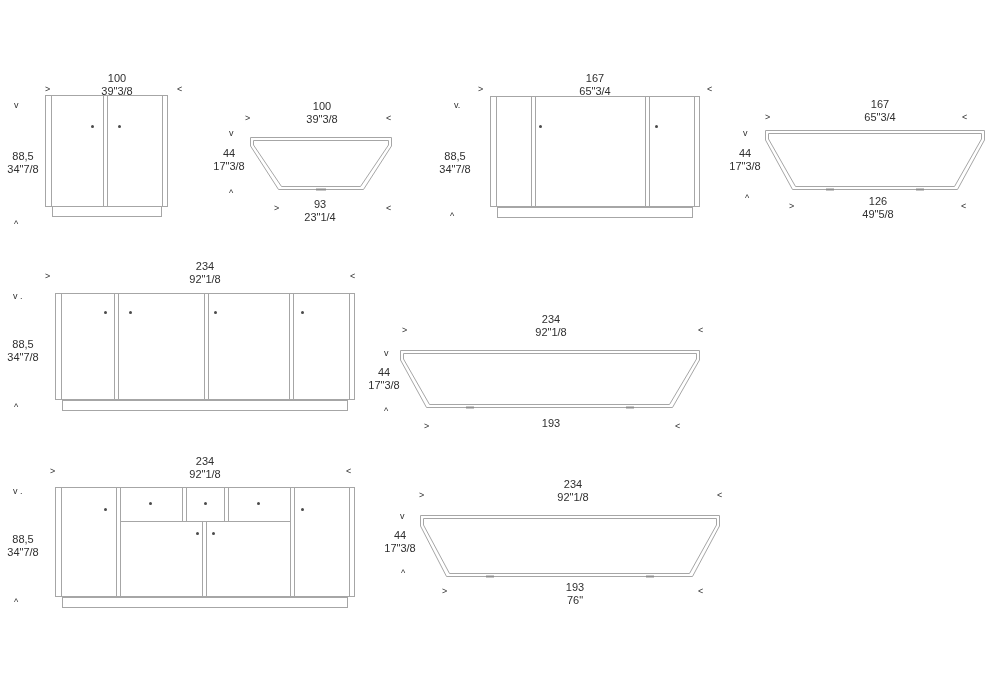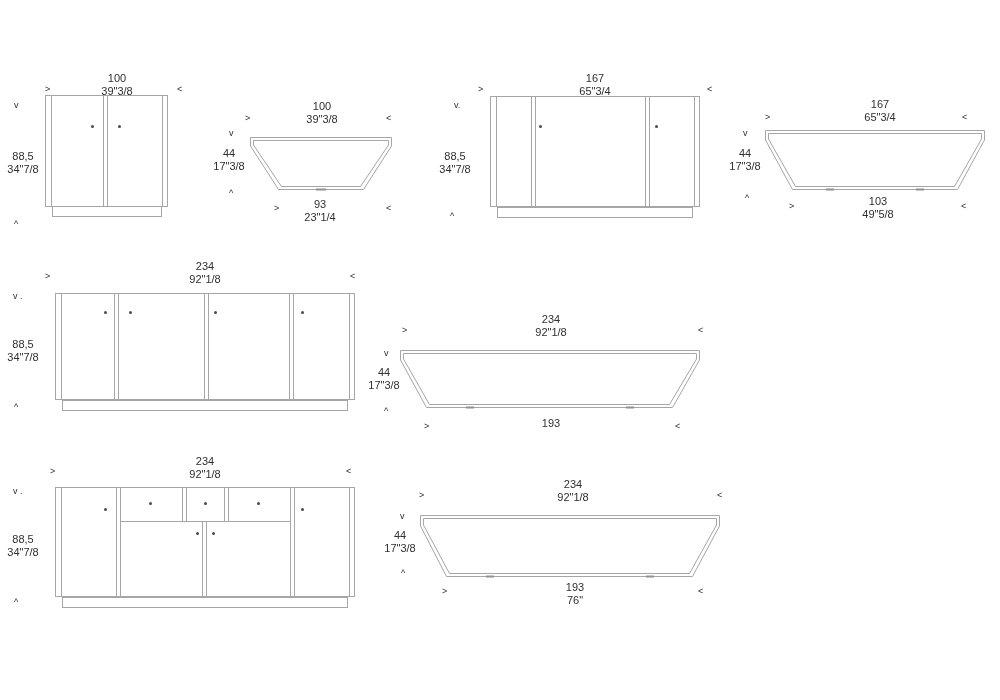--- a/index.html
+++ b/index.html
@@ -112,21 +112,21 @@
       <div>17"3/8</div>
     </div>
     <span class="ar" style="left:20px;top:99px">^</span>
     <svg class="plan" style="left:40px;top:35px" width="220" height="61" viewBox="0 0 220 61">
       <path class="outline" d="M0.5 0.5 H219.5 V10 L192.5 59.5 H27.5 L0.5 10 Z"></path>
       <path class="outline" d="M3.5 3.5 H216.5 V9 L189.5 56.5 H30.5 L3.5 9 Z"></path>
       <line class="tick" x1="61" y1="59.5" x2="69" y2="59.5"></line>
       <line class="tick" x1="151" y1="59.5" x2="159" y2="59.5"></line>
     </svg>
     <div class="dim" style="left:115px;top:100px;width:76px">
-      <div>103</div>
+      <div>126</div>
       <div>49"5/8</div>
     </div>
     <span class="ar" style="left:64px;top:107px">&gt;</span>
     <span class="ar" style="left:236px;top:107px">&lt;</span>
   </div>
 
   <div class="fig" style="left:0px;top:255px;width:380px;height:175px">
     <div class="dim" style="left:167px;top:5px;width:76px">
       <div>234</div>
       <div>92"1/8</div>

